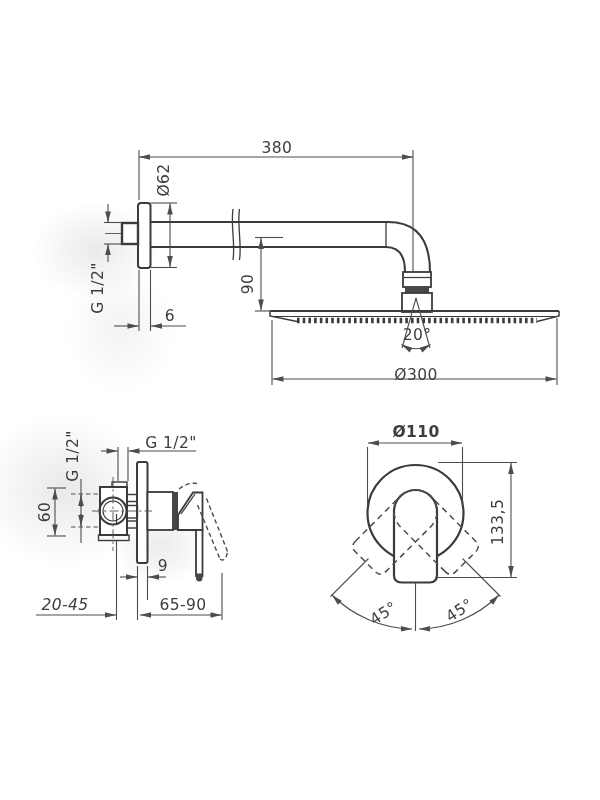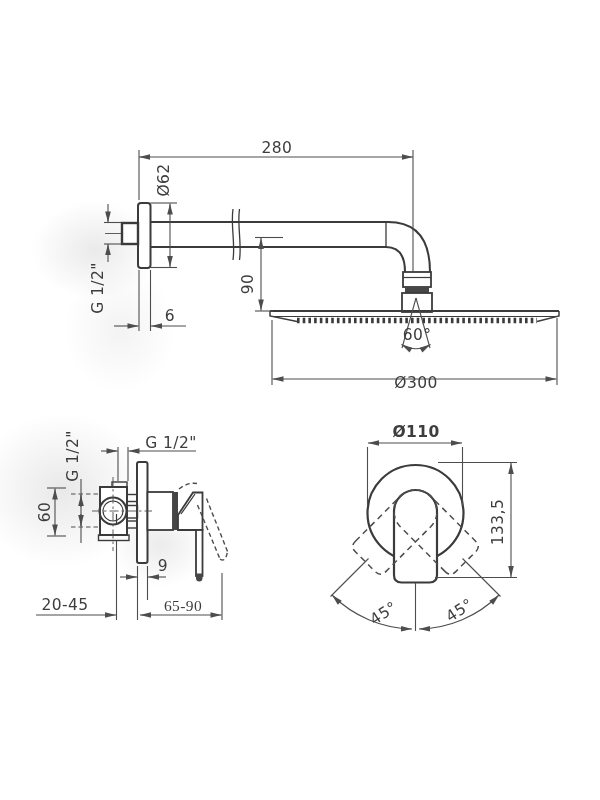--- a/index.html
+++ b/index.html
@@ -188,31 +188,31 @@
 
     <line x1="368.5" y1="558.5" x2="330.5" y2="596.5"></line>
     <line x1="462.5" y1="558.5" x2="500.5" y2="596.5"></line>
     <line x1="415.5" y1="583" x2="415.5" y2="631"></line>
 
     <path d="M 332,595 A 117 117 0 0 0 412,629" marker-start="url(#as)" marker-end="url(#ae)"></path>
     <path d="M 419,629 A 117 117 0 0 0 499,595" marker-start="url(#as)" marker-end="url(#ae)"></path>
   </g>
 </svg>
 
-<span class="lbl" style="left:277px; top:149px;">280</span>
+<span class="lbl" style="left:277px; top:149px;">380</span>
 <span class="lbl v" style="left:165px; top:180px;">Ø62</span>
 <span class="lbl v" style="left:99px;  top:288px;">G 1/2"</span>
 <span class="lbl" style="left:170px; top:317px;">6</span>
 <span class="lbl v" style="left:249px; top:284px;">90</span>
-<span class="lbl" style="left:417px; top:336px;">60°</span>
-<span class="lbl" style="left:416px; top:384px;">Ø300</span>
+<span class="lbl" style="left:417px; top:336px;">20°</span>
+<span class="lbl" style="left:416px; top:376px;">Ø300</span>
 
 <span class="lbl" style="left:171px; top:444px;">G 1/2"</span>
 <span class="lbl v" style="left:74px;  top:456px;">G 1/2"</span>
 <span class="lbl v" style="left:46px;  top:512px;">60</span>
 <span class="lbl" style="left:163px; top:567px;">9</span>
-<span class="lbl" style="left:65px;  top:606px;">20-45</span>
-<span class="lbl" style="left:183px; top:606px;font-family:Liberation Serif, serif;">65-90</span>
+<span class="lbl" style="left:65px;  top:606px;font-style:italic;">20-45</span>
+<span class="lbl" style="left:183px; top:606px;">65-90</span>
 
 <span class="lbl" style="left:416px; top:433px;font-weight:bold;">Ø110</span>
 <span class="lbl v" style="left:499px; top:522px;">133,5</span>
 <span class="lbl tilt" style="left:384px; top:614px;">45°</span>
 <span class="lbl tilt" style="left:460px; top:611px;">45°</span>
 
 </body></html>

